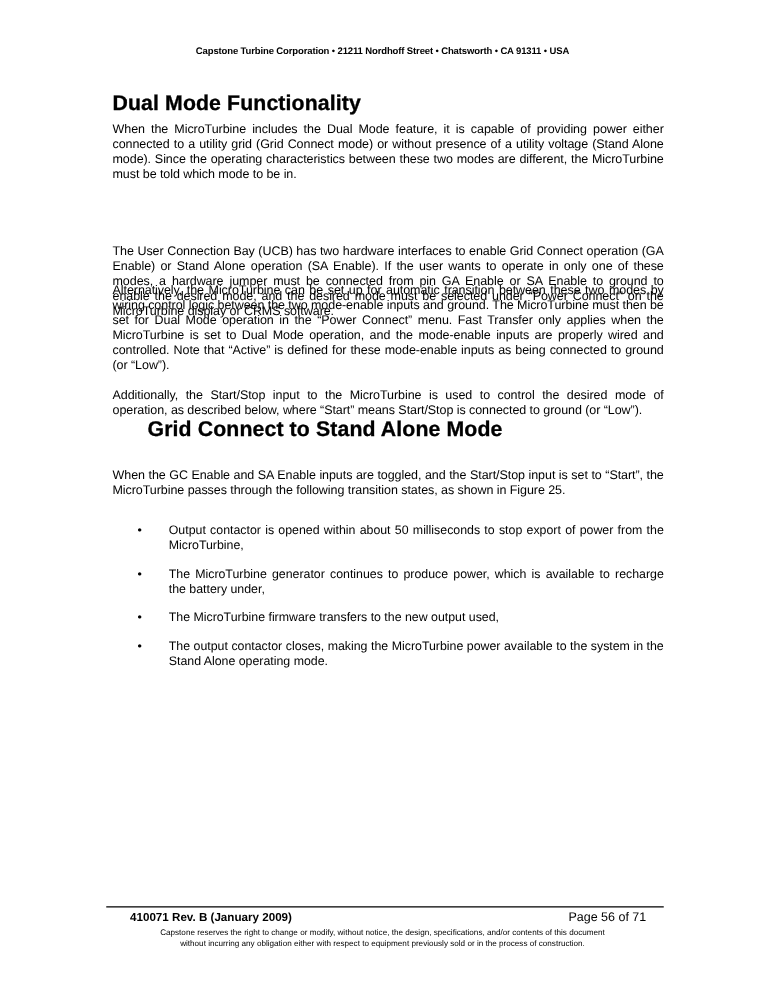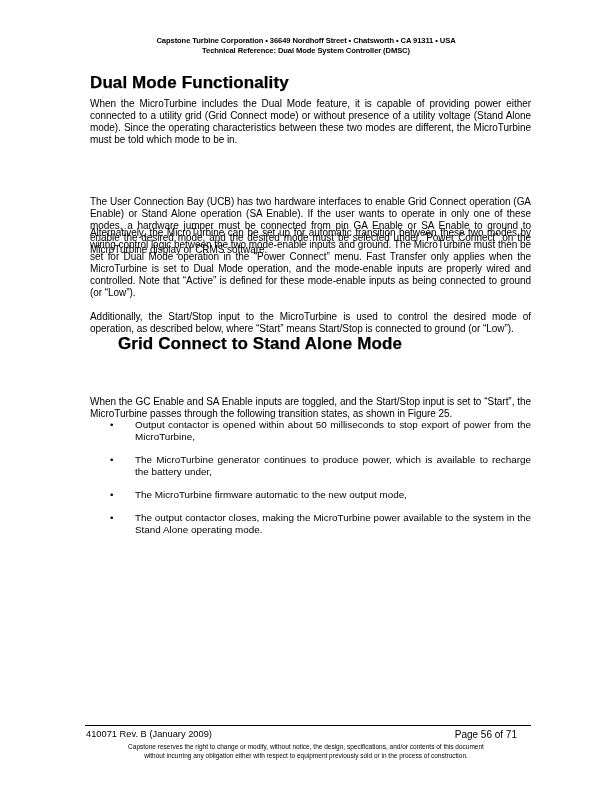--- a/index.html
+++ b/index.html
@@ -10,38 +10,37 @@
     .content { position: absolute; left: 90px; top: 74px; width: 441px; }
     h2 { font-family: "Liberation Sans", sans-serif; font-weight: 900; font-size: 17px;
          margin: 0; line-height: 18px; letter-spacing: 0.1px; -webkit-text-stroke: 0.25px #000; }
     h2.sec1 { position: absolute; top: 0; left: 0; }
     h2.sec2 { position: absolute; top: 261px; left: 0; margin-left: 28px; }
     p { font-size: 10px; line-height: 12.05px; margin: 0; text-align: justify; position: absolute; left: 0; width: 441px; letter-spacing: -0.05px; }
     .p1 { top: 24px; }
     .p2 { top: 82px; margin-top: 40px; }
     .p3 { top: 153px; }
     .p4 { top: 237px; }
-    .p5 { top: 322px; }
+    .p5 { top: 301px; }
     ul.bullets { list-style: none; margin: 0; padding: 0; position: absolute; left: 0; top: 345px; width: 441px; }
     ul.bullets li { position: absolute; left: 0; width: 441px; font-size: 9.9px; line-height: 12.05px; }
     ul.bullets li .dot { position: absolute; left: 20px; top: 0; }
     ul.bullets li .txt { position: absolute; left: 45px; width: 396px; display: block; }
     .b1 { top: 0; } .b2 { top: 35px; } .b3 { top: 70px; } .b4 { top: 93px; }
     .footer-rule { position: absolute; left: 85px; width: 446px; top: 725px; border-top: 1px solid #000; }
-    .footer-left { position: absolute; left: 86px; top: 729px; font-size: 9.3px; font-weight: normal; }
+    .footer-left { position: absolute; left: 104px; top: 729px; font-size: 9.3px; font-weight: bold; }
     .footer-right { position: absolute; right: 95px; top: 729px; font-size: 10px; font-weight: normal; }
     .footer-note { position: absolute; top: 742px; left: 0; width: 612px; text-align: center;
                    font-size: 6.5px; line-height: 9px; }
   </style>
 </head>
 <body>
 
 <div class="page-header">
-  <div>Capstone Turbine Corporation • 36649 Nordhoff Street • Chatsworth • CA 91311 • USA</div>
-  <div>Technical Reference: Dual Mode System Controller (DMSC)</div>
+  <div>Capstone Turbine Corporation • 21211 Nordhoff Street • Chatsworth • CA 91311 • USA</div>
 </div>
 
 <div class="content">
   <h2 class="sec1">Dual Mode Functionality</h2>
   <p class="p1">When the MicroTurbine includes the Dual Mode feature, it is capable of providing power either connected to a utility grid (Grid Connect mode) or without presence of a utility voltage (Stand Alone mode). Since the operating characteristics between these two modes are different, the MicroTurbine must be told which mode to be in.</p>
   <p class="p2">The User Connection Bay (UCB) has two hardware interfaces to enable Grid Connect operation (GA Enable) or Stand Alone operation (SA Enable).  If the user wants to operate in only one of these modes, a hardware jumper must be connected from pin GA Enable or SA Enable to ground to enable the desired mode, and the desired mode must be selected under “Power Connect” on the MicroTurbine display or CRMS software.</p>
   <p class="p3">Alternatively, the MicroTurbine can be set up for automatic transition between these two modes by wiring control logic between the two mode-enable inputs and ground. The MicroTurbine must then be set for Dual Mode operation in the “Power Connect” menu. Fast Transfer only applies when the MicroTurbine is set to Dual Mode operation, and the mode-enable inputs are properly wired and controlled. Note that “Active” is defined for these mode-enable inputs as being connected to ground (or “Low”).</p>
   <p class="p4">Additionally, the Start/Stop input to the MicroTurbine is used to control the desired mode of operation, as described below, where “Start” means Start/Stop is connected to ground (or “Low”).</p>
 
   <h2 class="sec2">Grid Connect to Stand Alone Mode</h2>
@@ -51,21 +50,21 @@
     <li class="b1">
       <span class="dot">•</span>
       <span class="txt" style="text-align:justify">Output contactor is opened within about 50 milliseconds to stop export of power from the MicroTurbine,</span>
     </li>
     <li class="b2">
       <span class="dot">•</span>
       <span class="txt" style="text-align:justify">The MicroTurbine generator continues to produce power, which is available to recharge the battery under,</span>
     </li>
     <li class="b3">
       <span class="dot">•</span>
-      <span class="txt">The MicroTurbine firmware automatic to the new output mode,</span>
+      <span class="txt">The MicroTurbine firmware transfers to the new output used,</span>
     </li>
     <li class="b4">
       <span class="dot">•</span>
       <span class="txt" style="text-align:justify">The output contactor closes, making the MicroTurbine power available to the system in the Stand Alone operating mode.</span>
     </li>
   </ul>
 </div>
 
 <div class="footer-rule"></div>
 <div class="footer-left">410071 Rev. B (January 2009)</div>

